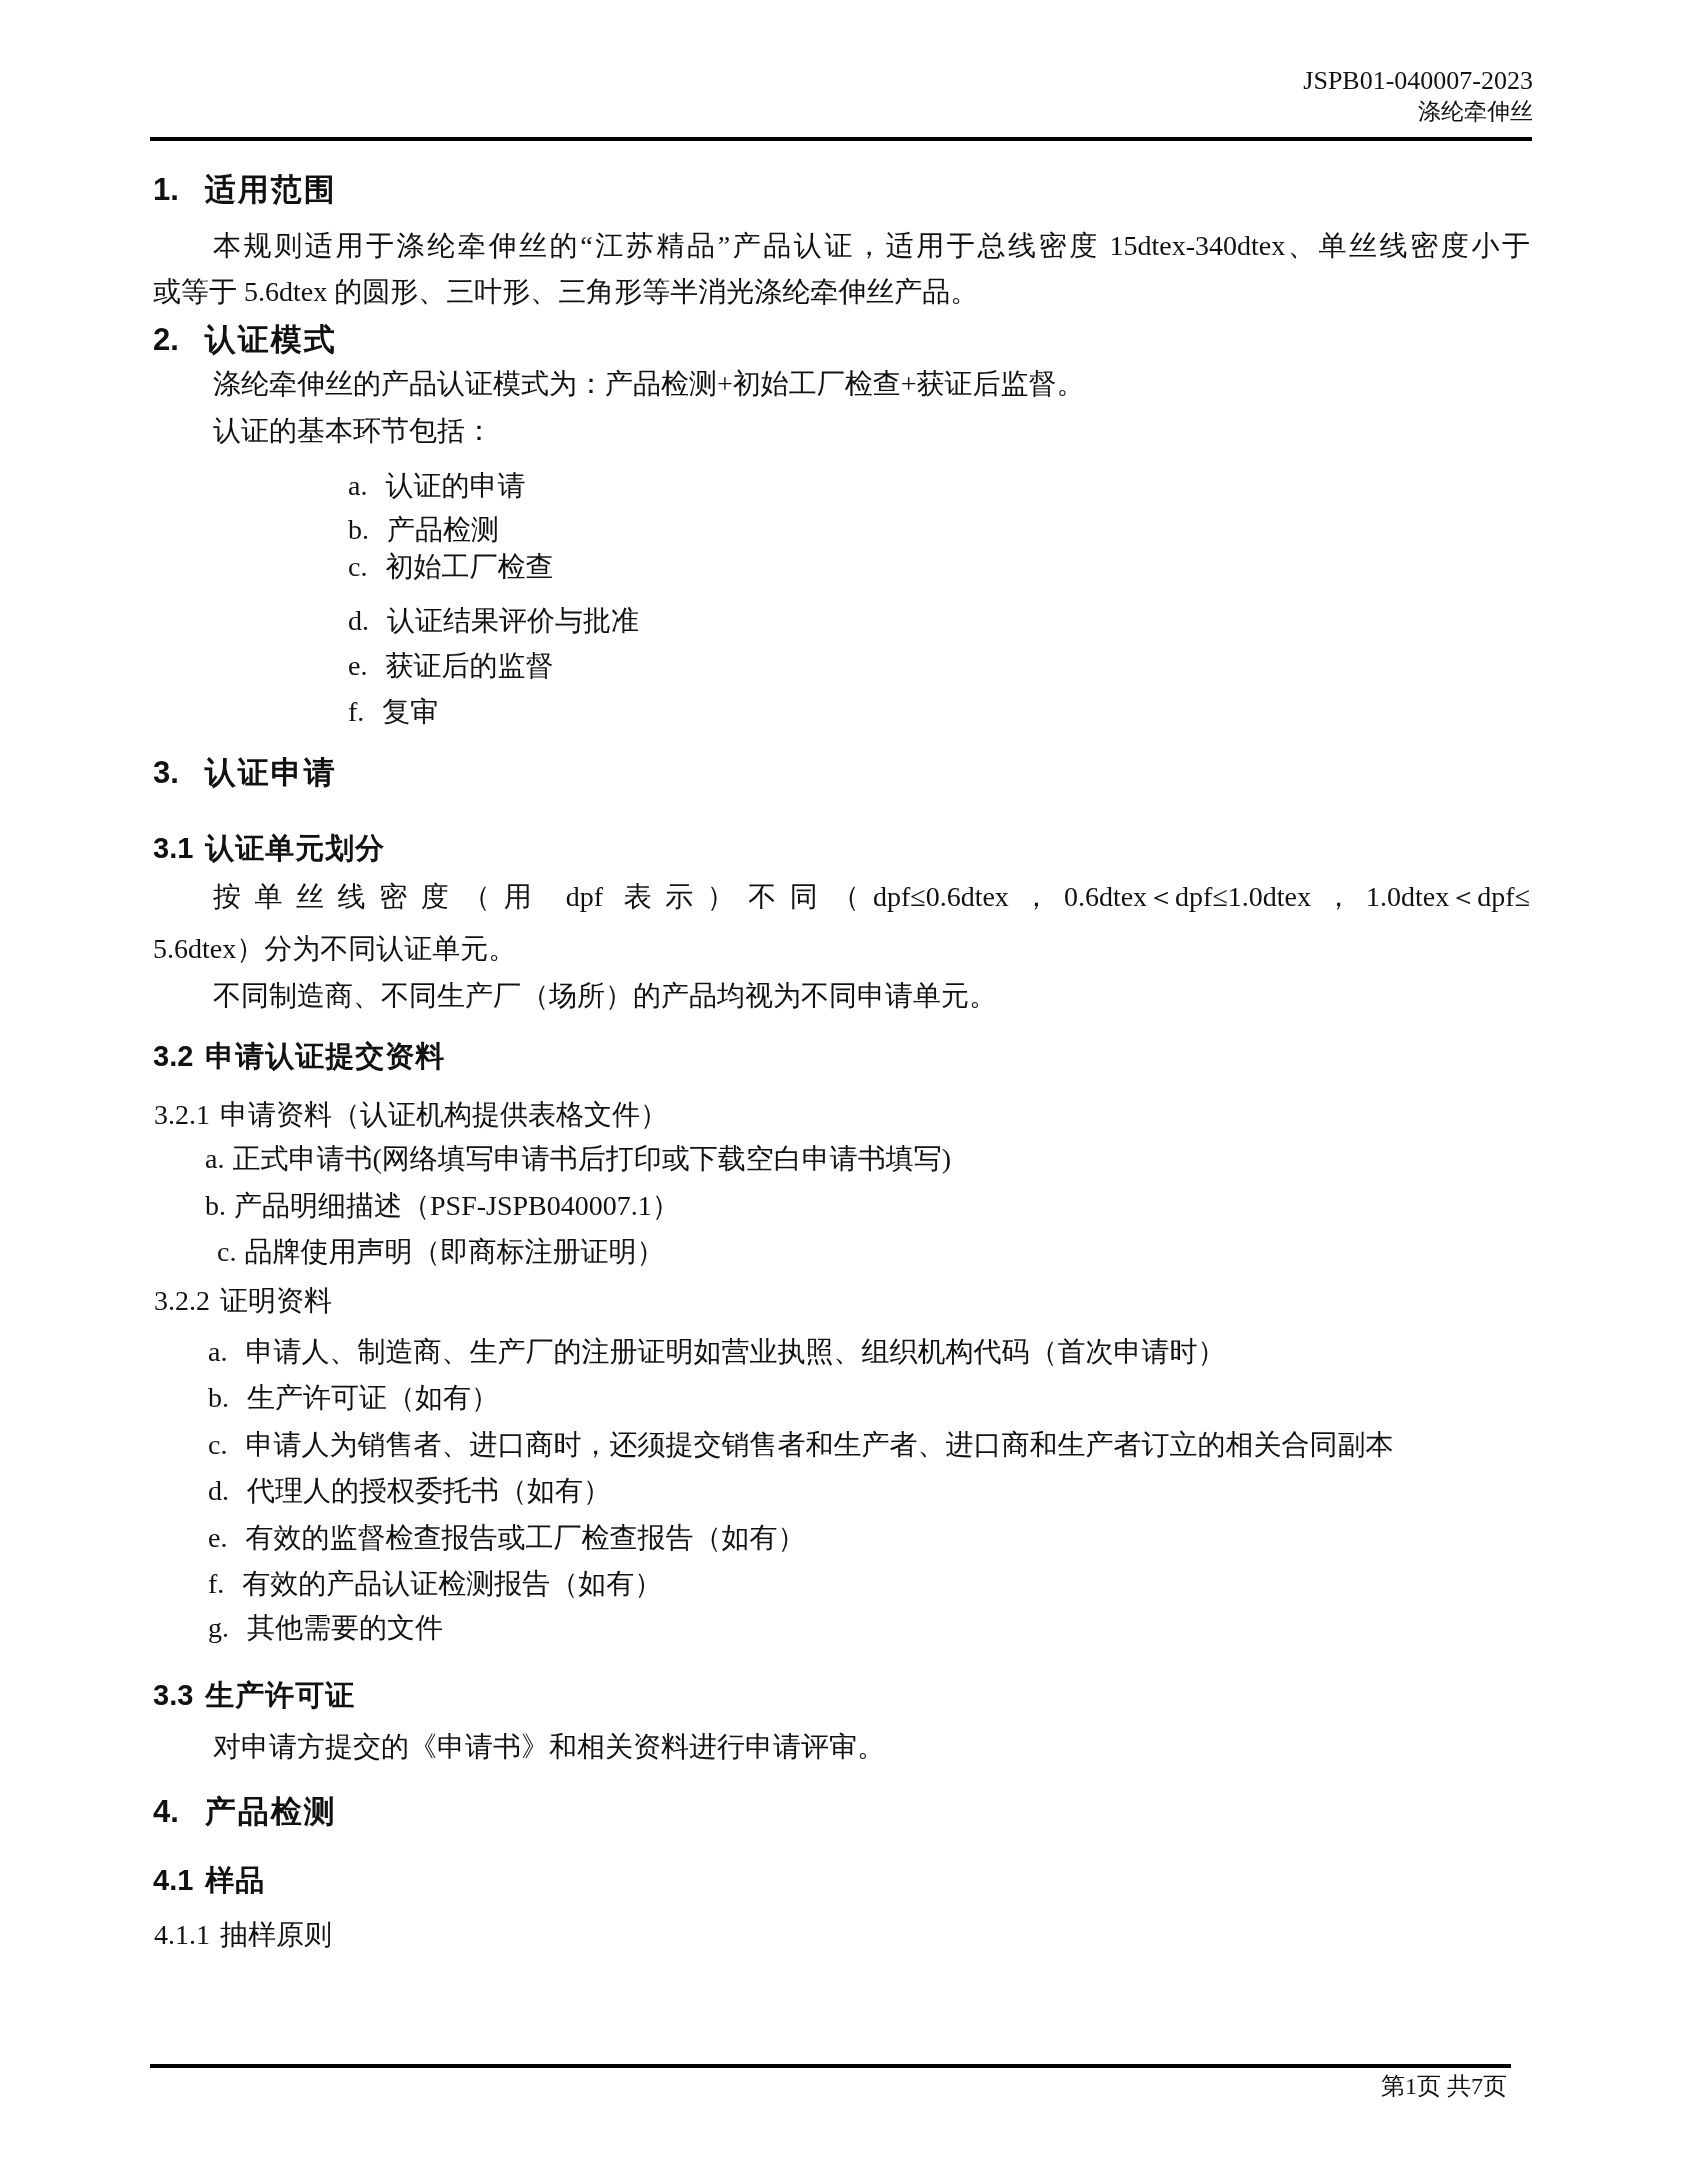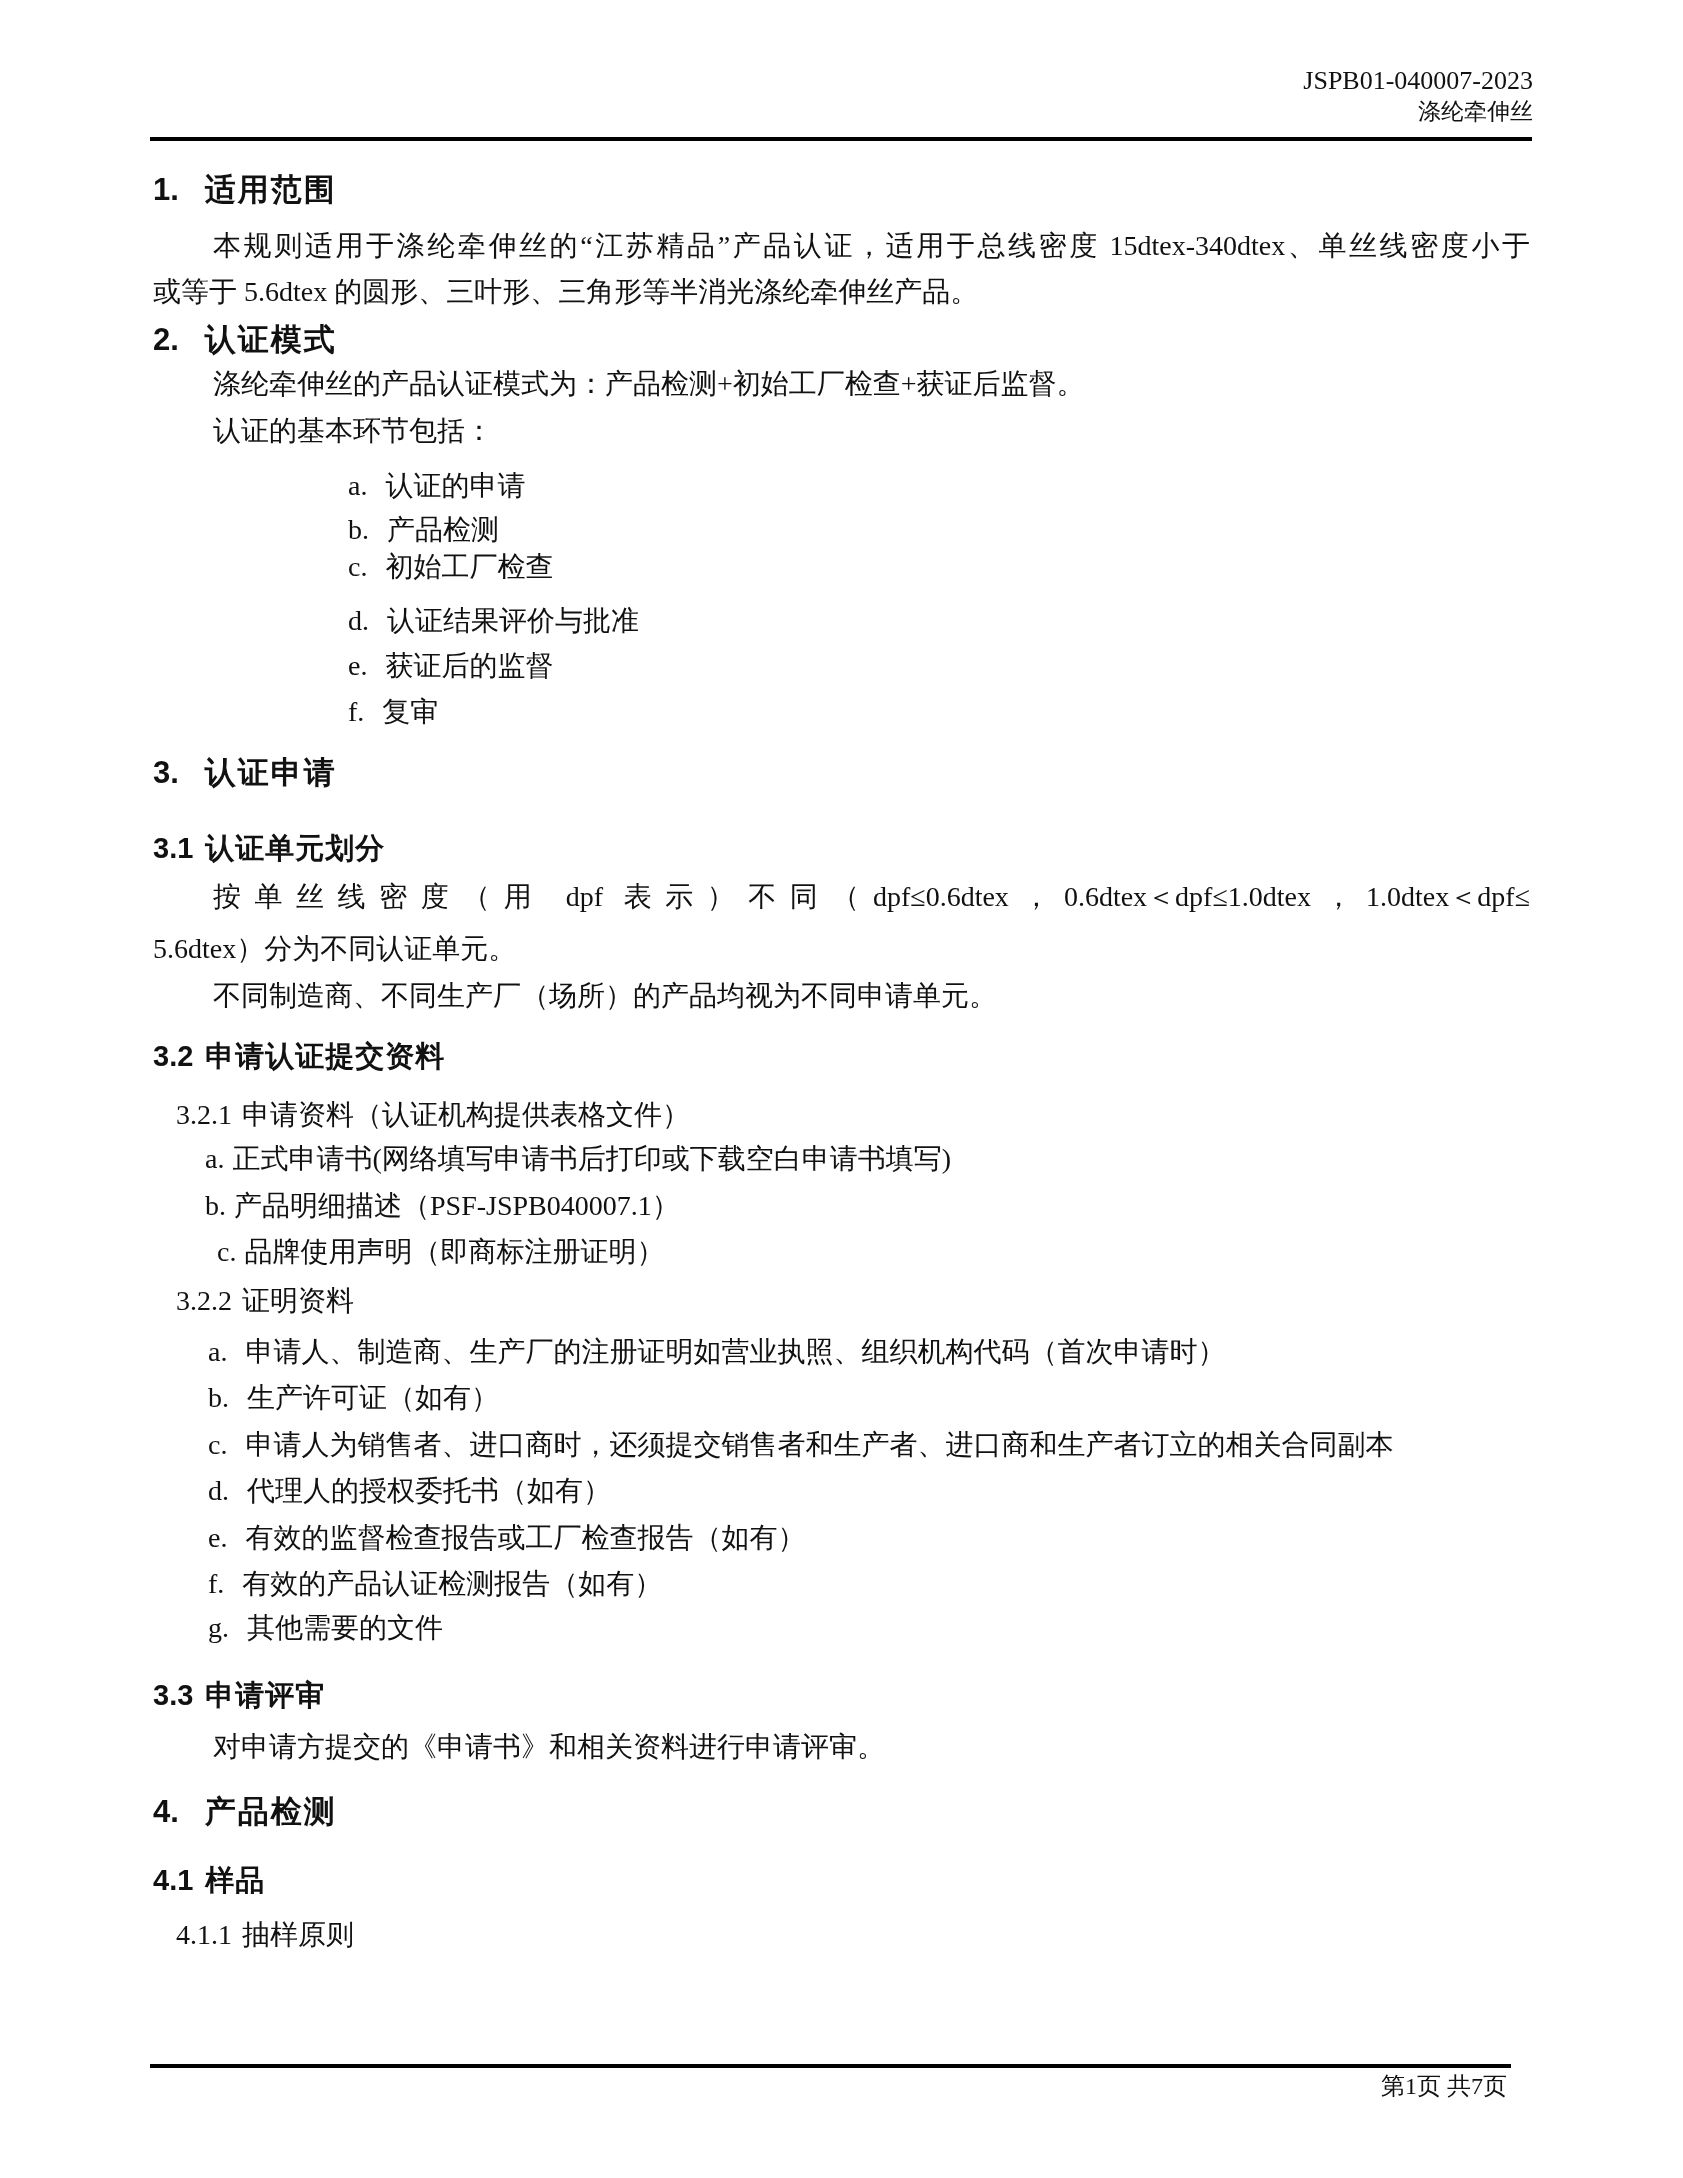--- a/index.html
+++ b/index.html
@@ -33,21 +33,21 @@
   .h1{
     font-family:"Liberation Sans",sans-serif;
     font-weight:bold;font-size:31px;line-height:38px;letter-spacing:2px;
   }
   .h2{
     font-family:"Liberation Sans",sans-serif;
     font-weight:bold;font-size:29px;line-height:36px;letter-spacing:1px;
   }
   .h1 .marker{margin-right:26px;letter-spacing:0;}
   .h2 .marker{margin-right:12px;letter-spacing:0;}
-  .h3 .marker{margin-right:10px;margin-left:22px;}
+  .h3 .marker{margin-right:10px;}
   .li .marker{margin-right:18px;}
   .lia .marker{margin-right:8px;}
   .lib .marker{margin-right:18px;}
   .stretch{
     width:1317px;
     white-space:normal;
     text-align:justify;
     text-align-last:justify;
   }
 </style>
@@ -87,21 +87,21 @@
       <div class="line lia" style="top: 1189px; left: 205px;"><span class="marker">b.</span><span>产品明细描述（PSF-JSPB040007.1）</span></div>
       <div class="line lia" style="top: 1235px; left: 217px;"><span class="marker">c.</span><span>品牌使用声明（即商标注册证明）</span></div>
       <div class="line h3" style="top: 1284px; left: 154px;"><span class="marker">3.2.2</span><span>证明资料</span></div>
       <div class="line lib" style="top: 1335px; left: 208px;"><span class="marker">a.</span><span>申请人、制造商、生产厂的注册证明如营业执照、组织机构代码（首次申请时）</span></div>
       <div class="line lib" style="top: 1381px; left: 208px;"><span class="marker">b.</span><span>生产许可证（如有）</span></div>
       <div class="line lib" style="top: 1428px; left: 208px;"><span class="marker">c.</span><span>申请人为销售者、进口商时，还须提交销售者和生产者、进口商和生产者订立的相关合同副本</span></div>
       <div class="line lib" style="top: 1474px; left: 208px;"><span class="marker">d.</span><span>代理人的授权委托书（如有）</span></div>
       <div class="line lib" style="top: 1521px; left: 208px;"><span class="marker">e.</span><span>有效的监督检查报告或工厂检查报告（如有）</span></div>
       <div class="line lib" style="top: 1567px; left: 208px;"><span class="marker">f.</span><span>有效的产品认证检测报告（如有）</span></div>
       <div class="line lib" style="top: 1611px; left: 208px;"><span class="marker">g.</span><span>其他需要的文件</span></div>
-      <div class="line h2" style="top: 1677px; left: 153px;"><span class="marker">3.3</span><span>申请评审</span></div>
+      <div class="line h2" style="top: 1677px; left: 153px;"><span class="marker">3.3</span><span>生产许可证</span></div>
       <div class="line p" style="top: 1730px; left: 213px;">对申请方提交的《申请书》和相关资料进行申请评审。</div>
       <div class="line h1" style="top: 1793px; left: 153px;"><span class="marker">4.</span><span>产品检测</span></div>
       <div class="line h2" style="top: 1862px; left: 153px;"><span class="marker">4.1</span><span>样品</span></div>
       <div class="line h3" style="top: 1918px; left: 154px;"><span class="marker">4.1.1</span><span>抽样原则</span></div>
     </div>
 
   <div id="footer-rule" class="rule"></div>
 
   <div id="page-footer">
     <span>第1页 共7页</span>

